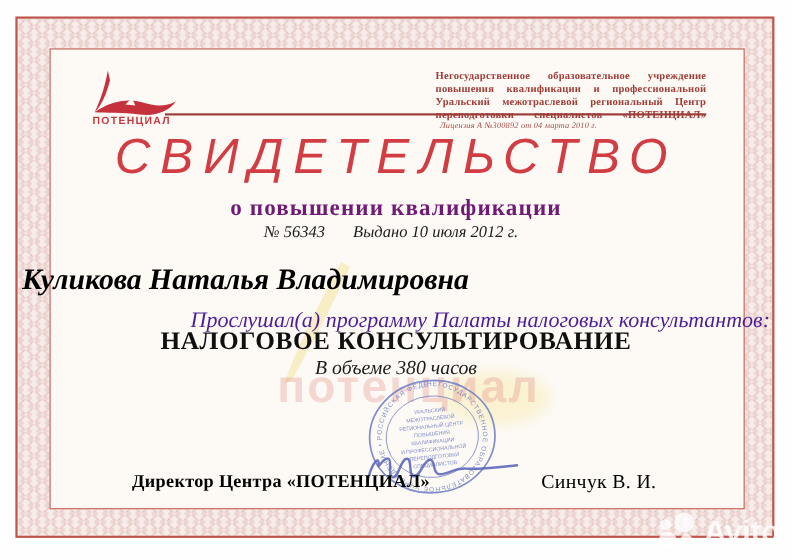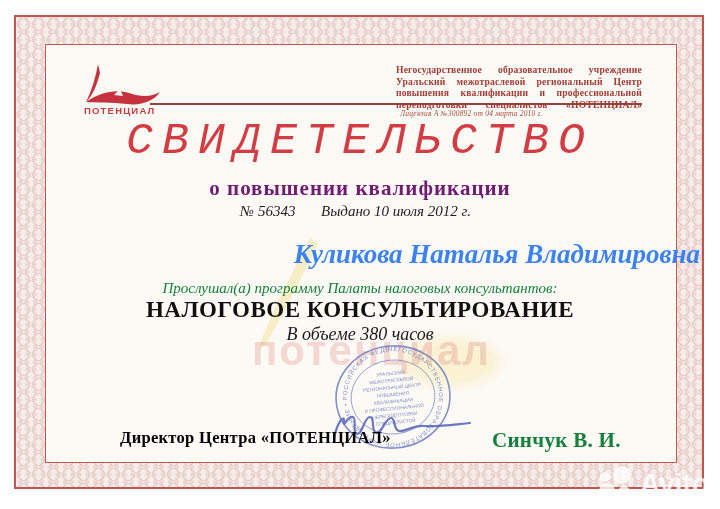--- a/index.html
+++ b/index.html
@@ -42,40 +42,40 @@
   }
   .header-rule{position:absolute;left:150px;top:103px;width:492px;height:2px;background:#9c3f3a;}
   .license-line{
     position:absolute;left:400px;top:109px;width:250px;text-align:left;
     font-style:italic;font-size:7.5px;color:#a34a42;letter-spacing:.2px;
   }
 
   
   .cert-title{
     position:absolute;left:40px;right:40px;top:116px;text-align:center;
-    font-family:Liberation Mono, monospace;font-style:italic;font-weight:400;
+    font-family:Liberation Sans, sans-serif;font-style:italic;font-weight:400;
     font-size:45px;letter-spacing:9px;color:#d23d44;white-space:nowrap;
   }
   .cert-subtitle{
     position:absolute;left:40px;right:40px;top:176px;text-align:center;
     font-weight:bold;font-size:21px;letter-spacing:1px;color:#701a75;
   }
 
   
   .issue-number{position:absolute;left:228px;top:203px;font-style:italic;font-size:15px;color:#1c1c1c;margin-left:12px;}
   .issue-date{position:absolute;left:321px;top:203px;font-style:italic;font-size:15px;color:#1c1c1c;}
 
   
   .recipient-name{
-    position:absolute;left:20px;right:20px;top:239px;text-align:right;
-    font-weight:bold;font-style:italic;font-size:27px;color:#3b82f6;
+    position:absolute;left:20px;right:20px;top:239px;text-align:left;
+    font-weight:bold;font-style:italic;font-size:27px;color:#000000;
   }
   .program-intro{
-    position:absolute;left:20px;right:20px;top:280px;text-align:center;
-    font-style:italic;font-size:15px;color:#15803d;
+    position:absolute;left:20px;right:20px;top:280px;text-align:right;
+    font-style:italic;font-size:20px;color:#4c1d95;
   }
   .program-title{
     position:absolute;left:20px;right:20px;top:297px;text-align:center;
     font-weight:bold;font-size:23px;letter-spacing:.5px;color:#101010;
   }
   .program-volume{
     position:absolute;left:20px;right:20px;top:324px;text-align:center;
     font-style:italic;font-size:18px;color:#1b1b1b;
   }
 
@@ -95,21 +95,21 @@
   .stamp{position:absolute;left:330px;top:341px;transform:rotate(-6deg);opacity:.88;}
   .signature{position:absolute;left:330px;top:408px;}
 
   
   .director-label{
     position:absolute;left:120px;top:428px;
     font-weight:bold;font-size:16.5px;color:#000000;letter-spacing:.3px;
   }
   .signee-name{
     position:absolute;left:492px;top:428px;
-    font-weight:bold;font-size:21px;color:#15803d;letter-spacing:.3px;
+    font-weight:normal;font-size:18px;color:#000000;letter-spacing:.3px;
   }
 
   
   .avito{position:absolute;left:594px;top:464px;width:126px;height:38px;}
   .avito-text{
     position:absolute;left:46px;top:4px;
     font-family:"Liberation Sans",sans-serif;font-weight:bold;font-size:28px;
     color:rgba(255,255,255,.82);
   }
 </style>
@@ -131,22 +131,22 @@
     <svg width="80" height="44" viewBox="0 0 80 44">
       <path d="M14,2 C12,14 8,28 2,40 C8,35 13,23 16,11 Z" fill="#c5323e"></path>
       <path d="M2,40 C16,30 32,27 45,31 C57,35 67,35 76,30 C70,39 57,44 43,42 C27,40 12,41 2,40 Z" fill="#c5323e"></path>
       <path d="M30,33 L36,27 L39,34 Z" fill="#fdfaf6"></path>
     </svg>
     <div class="logo-wordmark">ПОТЕНЦИАЛ</div>
   </div>
 
   <div class="org-block">
     <div>Негосударственное образовательное учреждение</div>
+    <div>повышения квалификации и профессиональной</div>
     <div>Уральский межотраслевой региональный Центр</div>
-    <div>повышения квалификации и профессиональной</div>
     <div>переподготовки специалистов «ПОТЕНЦИАЛ»</div>
   </div>
   <div class="header-rule"></div>
   <div class="license-line">Лицензия А №300892 от 04 марта 2010 г.</div>
 
   <div class="cert-title">СВИДЕТЕЛЬСТВО</div>
   <div class="cert-subtitle">о повышении квалификации</div>
 
   <div class="issue-number">№ 56343</div>
   <div class="issue-date">Выдано  10 июля 2012 г.</div>

